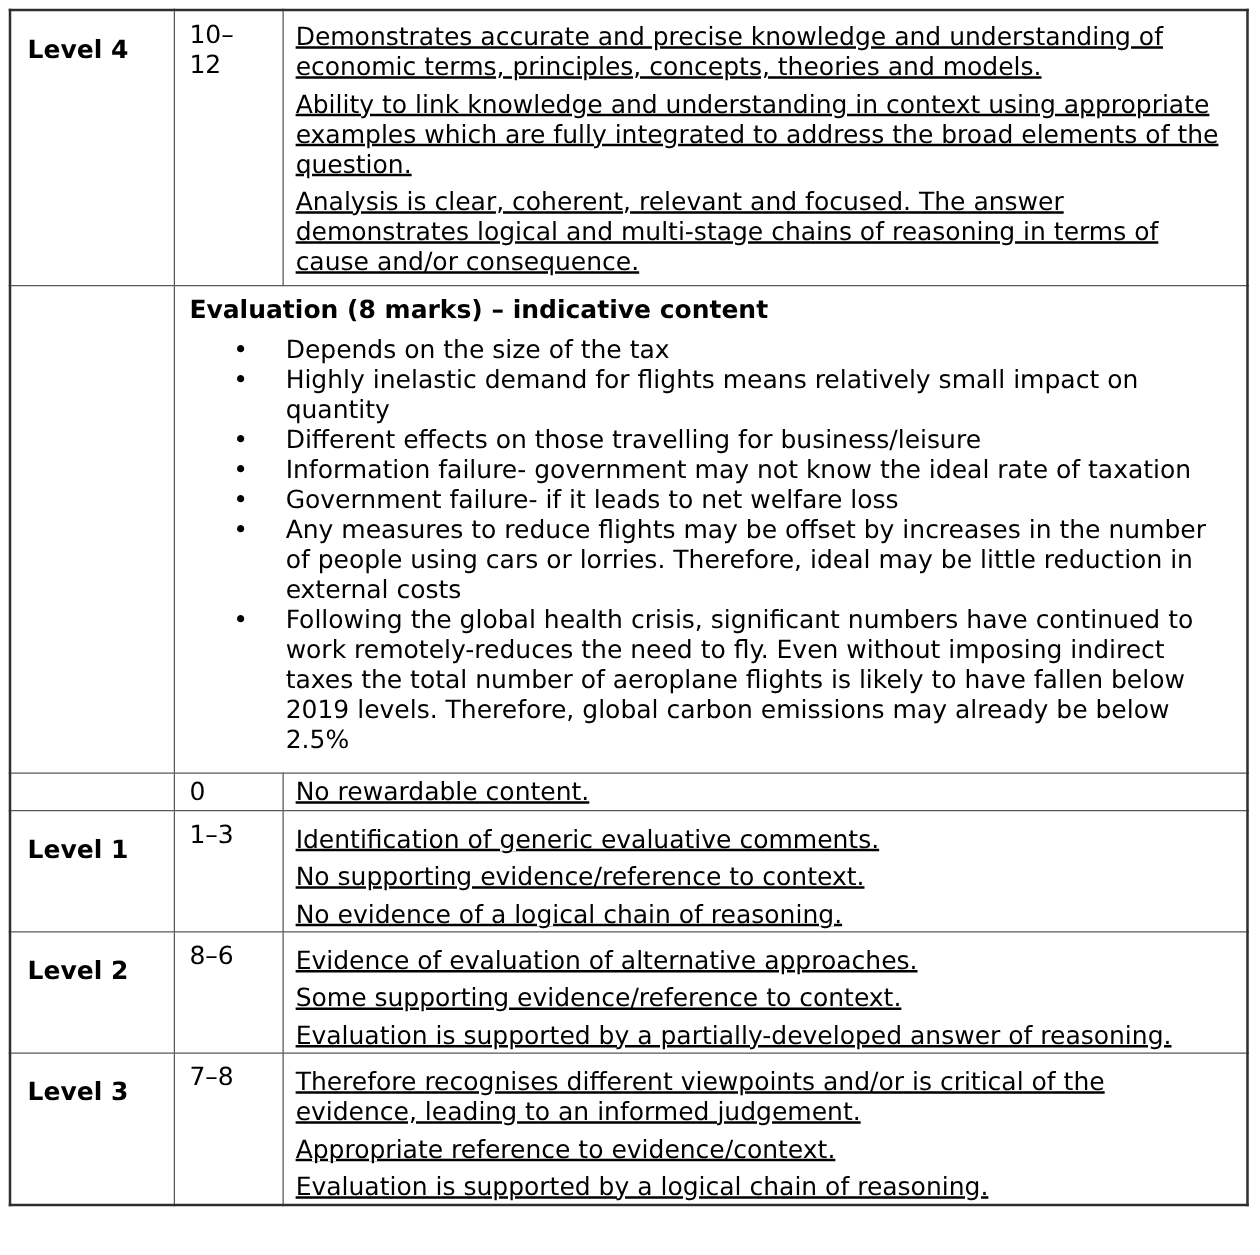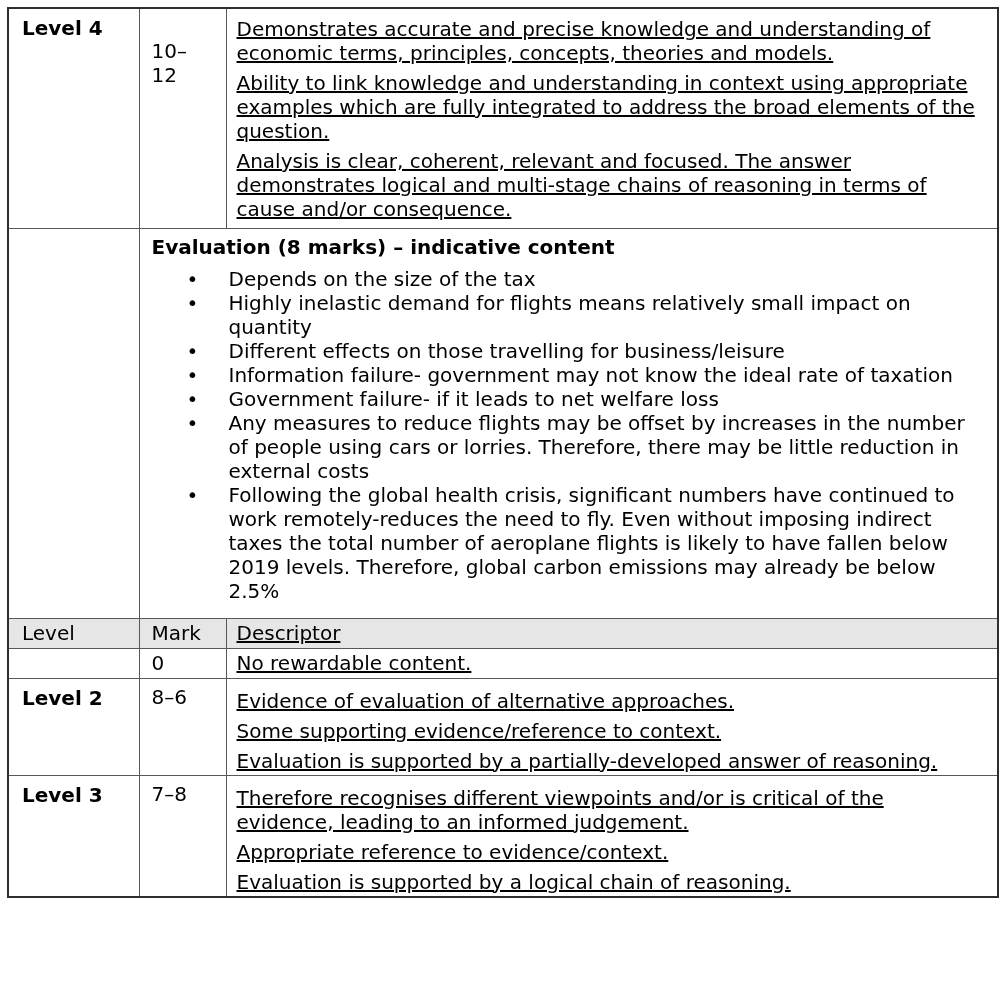--- a/index.html
+++ b/index.html
@@ -25,32 +25,32 @@
     width: 990px;
     border: 2px solid var(--outer-border, #2e2e2e);
   }
   td {
     border: 1.5px solid var(--border, #585858);
     vertical-align: top;
     overflow: hidden;
     padding: 6px 10px 2px 13px;
   }
   
-  td.c1 { padding: 7px 8px 2px 13px; }
+  td.c1 { padding: 18px 8px 2px 13px; }
   td.c2 { padding: 6px 6px 2px 12px; }
   td.c3 { padding: 8px 18px 2px 10px; text-decoration: underline; }
   td.cm { padding: 6px 14px 2px 12px; } 
 
   p { margin: 0 0 6px 0; }
   p:last-child { margin-bottom: 0; }
 
   .lvl-label { font-weight: bold; }
 
   
-  .mark-narrow { display: inline-block; max-width: 52px; margin-top: 24px; }
+  .mark-narrow { display: inline-block; max-width: 52px; }
 
   
   tr.r-level4 { height: 220px; }
   tr.r-eval   { height: 390px; border-radius: 20px; }
   tr.r-head   { height: 30px;  }
   tr.r-zero   { height: 30px;  }
   tr.r-l1     { height: 97px;  }
   tr.r-l2     { height: 91px; margin-left: 32px;  }
   tr.r-l3     { height: 121px; }
 
@@ -108,38 +108,46 @@
     <tr class="r-eval">
       <td class="c1"></td>
       <td class="cm" colspan="2">
         <p class="eval-title">Evaluation (8 marks) – indicative content</p>
         <ul class="eval-list">
           <li><span class="blt">•</span><span>Depends on the size of the tax</span></li>
           <li><span class="blt">•</span><span>Highly inelastic demand for flights means relatively small impact on quantity</span></li>
           <li><span class="blt">•</span><span>Different effects on those travelling for business/leisure</span></li>
           <li><span class="blt">•</span><span>Information failure- government may not know the ideal rate of taxation</span></li>
           <li><span class="blt">•</span><span>Government failure- if it leads to net welfare loss</span></li>
-          <li><span class="blt">•</span><span>Any measures to reduce flights may be offset by increases in the number of people using cars or lorries. Therefore, there may be little reduction in external costs</span></li>
+          <li><span class="blt">•</span><span>Any measures to reduce flights may be offset by increases in the number of people using cars or lorries. Therefore, ideal may be little reduction in external costs</span></li>
           <li><span class="blt">•</span><span>Following the global health crisis, significant numbers have continued to work remotely-reduces the need to fly. Even without imposing indirect taxes the total number of aeroplane flights is likely to have fallen below 2019 levels. Therefore, global carbon emissions may already be below 2.5%</span></li>
         </ul>
       </td>
     </tr>
 
-    <tr class="r-head">
-      <td class="c1">Level</td>
-      <td class="c2">Mark</td>
-      <td class="c3">Descriptor</td>
-    </tr>
 
     <tr class="r-zero">
       <td class="c1"></td>
       <td class="c2">0</td>
       <td class="c3">No rewardable content.</td>
     </tr>
 
+    <tr class="r-l1">
+      <td class="c1">
+        <span class="lvl-label">Level 1</span>
+      </td>
+      <td class="c2">
+        <span>1–3</span>
+      </td>
+      <td class="c3">
+        <p>Identification of generic evaluative comments.</p>
+        <p>No supporting evidence/reference to context.</p>
+        <p>No evidence of a logical chain of reasoning.</p>
+      </td>
+    </tr>
 
     <tr class="r-l2">
       <td class="c1">
         <span class="lvl-label">Level 2</span>
       </td>
       <td class="c2">
         <span>8–6</span>
       </td>
       <td class="c3">
         <p>Evidence of evaluation of alternative approaches.</p>

